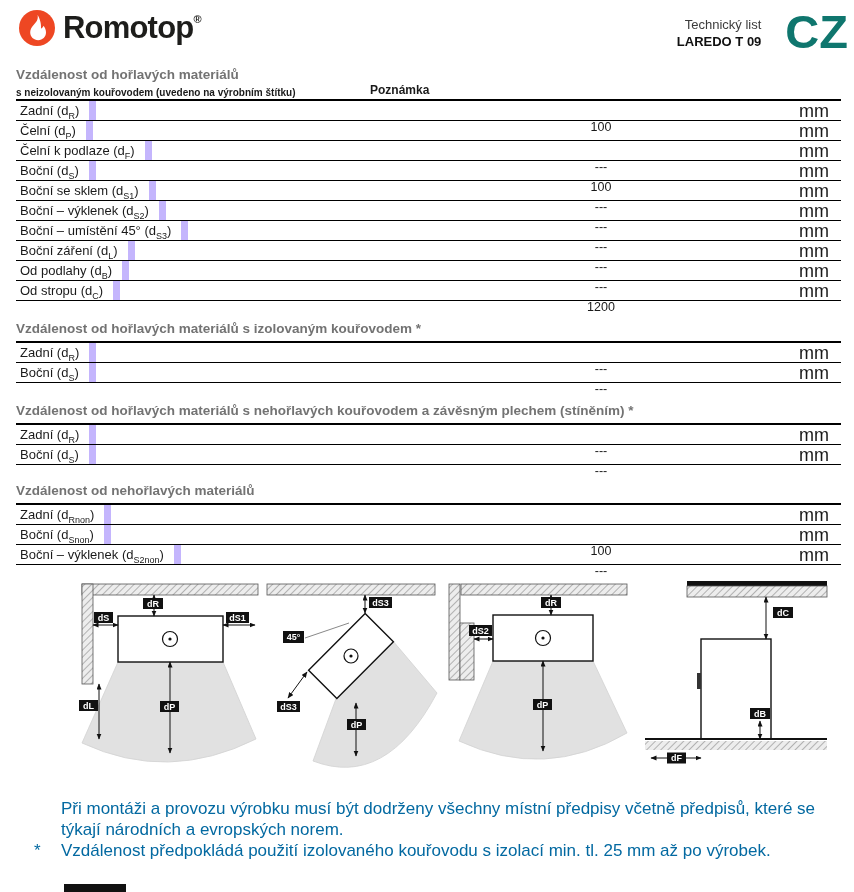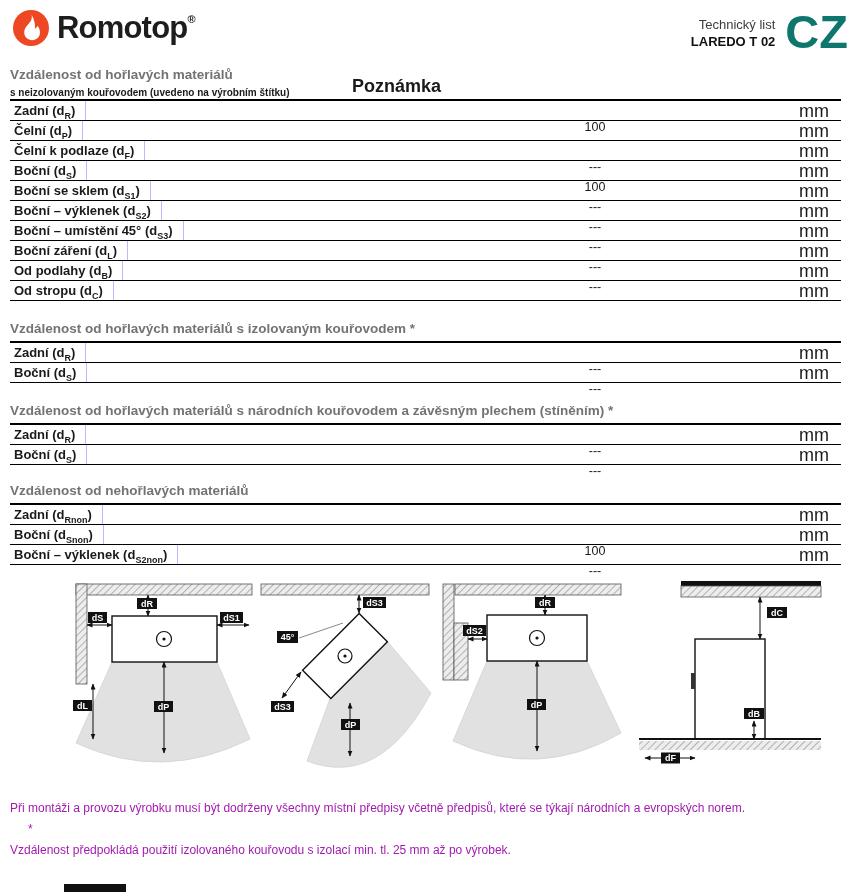--- a/index.html
+++ b/index.html
@@ -1,61 +1,61 @@
 <!DOCTYPE html>
 <html><head>
 <meta charset="utf-8">
 <style>
   * { margin:0; padding:0; box-sizing:border-box; }
   html,body { background:#fff; }
   body { font-family:"Liberation Sans", sans-serif; color:#1a1a1a; }
-  .page { width:854px; height:892px; position:relative; background:#fff; overflow:hidden; }
+  .page { width:854px; height:892px; position:relative; background:#fff; overflow:hidden;padding-left:6px; }
 
   
   .header { display:flex; justify-content:space-between; align-items:flex-start; padding:9px 6px 0 12px; height:58px; }
   .logo { display:flex; align-items:center; gap:7px; }
   .logo svg { display:block; }
   .brand { font-size:31px; font-weight:800; color:#1d1d1b; letter-spacing:-0.8px; }
   .brand sup { font-size:11px; font-weight:700; vertical-align:15px; letter-spacing:0; }
-  .hright { display:flex; align-items:flex-start; gap:10px; }
+  .hright { display:flex; align-items:flex-start; gap:24px; }
   .hmeta { text-align:right; margin-top:7px; line-height:17px; }
   .doc-type { font-size:13px; color:#3c3c3c; }
   .model { font-size:13px; font-weight:bold; color:#111; }
   .cz { font-size:47px; font-weight:700; color:#0f766e; line-height:46px; }
 
   .inner { margin:0 13px 0 10px; }
 
   
   .sec-title { font-size:13.5px; font-weight:bold; margin-top:9px; color:#737373; }
   .mt20 { margin-top:20px; }
   .mt18 { margin-top:18px; }
   .subrow { position:relative; height:17px; }
   .subtitle { font-size:10px; font-weight:bold; }
-  .note-h { position:absolute; left:342px; bottom:2px; font-size:18px; font-weight:bold; }
+  .note-h { position:absolute; left:354px; bottom:2px; font-size:12px; font-weight:bold; }
   .dtable { border-top:2px solid #000; }
   .dtable.tgap { margin-top:5px; }
   .trow { position:relative; height:20px; border-bottom:1px solid #000; white-space:nowrap; }
-  .tlabel { display:inline-block; height:100%; border-right:1px solid #c4b5fd; padding:0 10px 0 4px; font-size:13px; line-height:20px;font-weight:bold; }
+  .tlabel { display:inline-block; height:100%; border-right:7px solid #c4b5fd; padding:0 10px 0 4px; font-size:13px; line-height:20px; }
   .tlabel sub { font-size:9px; line-height:0; }
   .tvalue { position:absolute; left:440px; top:16px; width:290px; text-align:center; font-size:12.5px; line-height:20px; }
   .tunit { position:absolute; right:12px; top:0; font-size:18px; line-height:20px; }
 
   
   .diagrams { display:flex; gap:0; margin:16px 0 0 50px; align-items:flex-start; }
   svg text.dl { fill:#fff; font-size:9px; font-weight:bold; text-anchor:middle; font-family:"Liberation Sans", sans-serif; }
   svg .arr { stroke:#111; stroke-width:1; }
   svg .thin { stroke:#555; stroke-width:0.7; }
   svg .wall { stroke:#555; stroke-width:0.8; }
   svg .stove { fill:#fff; stroke:#111; stroke-width:1.4; }
   svg .fan { fill:#dadada; opacity:0.8; stroke:#c7c7c7; stroke-width:0.8; }
   svg .lblbox { fill:#111; }
 
   
   .notes { margin-top:12px; }
-  .note-row { display:flex; font-size:12px; line-height:21px; color:#a21caf;flex-direction:column; }
+  .note-row { display:flex; font-size:17px; line-height:21px; color:#0369a1; }
   .note-mark { margin-left:18px; width:27px; flex:none; }
   .note-text { flex:1; }
 
   .edge-bar { position:absolute; left:64px; top:884px; width:62px; height:8px; background:#111; }
 </style>
 </head>
 <body>
 
 <div class="page">
 
@@ -63,21 +63,21 @@
     <div class="logo">
       <svg width="38" height="38" viewBox="0 0 38 38">
         <circle cx="19" cy="19" r="18" fill="#ee4723"></circle>
         <path d="M19.6 6c.9 4.8-1.5 7.1-3.8 9.7-2.1 2.4-3.6 4.7-3.6 7.6 0 4.5 3.5 7.9 8 7.9 4.4 0 7.8-3.4 7.8-7.9 0-2.6-1.1-4.6-2.4-6.5-.6 1.3-1.4 2.2-2.6 2.9.5-5-1.3-10.4-3.4-13.7z" fill="#fff"></path>
       </svg>
       <div class="brand"><span>Romotop</span><sup>®</sup></div>
     </div>
     <div class="hright">
       <div class="hmeta">
         <div class="doc-type">Technický list</div>
-        <div class="model">LAREDO T 02</div>
+        <div class="model">LAREDO T 09</div>
       </div>
       <div class="cz">CZ</div>
     </div>
   </div>
 
   <div class="inner">
 
     <div>
       <div class="sec-title">Vzdálenost od hořlavých materiálů</div>
       <div class="subrow">
@@ -87,34 +87,34 @@
       <div class="dtable">
         <div class="trow"><span class="tlabel"><span>Zadní (d</span><sub>R</sub><span>)</span></span><span class="tvalue">100</span><span class="tunit">mm</span></div>
         <div class="trow"><span class="tlabel"><span>Čelní (d</span><sub>P</sub><span>)</span></span><span class="tunit">mm</span></div>
         <div class="trow"><span class="tlabel"><span>Čelní k podlaze (d</span><sub>F</sub><span>)</span></span><span class="tvalue">---</span><span class="tunit">mm</span></div>
         <div class="trow"><span class="tlabel"><span>Boční (d</span><sub>S</sub><span>)</span></span><span class="tvalue">100</span><span class="tunit">mm</span></div>
         <div class="trow"><span class="tlabel"><span>Boční se sklem (d</span><sub>S1</sub><span>)</span></span><span class="tvalue">---</span><span class="tunit">mm</span></div>
         <div class="trow"><span class="tlabel"><span>Boční – výklenek (d</span><sub>S2</sub><span>)</span></span><span class="tvalue">---</span><span class="tunit">mm</span></div>
         <div class="trow"><span class="tlabel"><span>Boční – umístění 45° (d</span><sub>S3</sub><span>)</span></span><span class="tvalue">---</span><span class="tunit">mm</span></div>
         <div class="trow"><span class="tlabel"><span>Boční záření (d</span><sub>L</sub><span>)</span></span><span class="tvalue">---</span><span class="tunit">mm</span></div>
         <div class="trow"><span class="tlabel"><span>Od podlahy (d</span><sub>B</sub><span>)</span></span><span class="tvalue">---</span><span class="tunit">mm</span></div>
-        <div class="trow"><span class="tlabel"><span>Od stropu (d</span><sub>C</sub><span>)</span></span><span class="tunit">mm</span></div>
+        <div class="trow"><span class="tlabel"><span>Od stropu (d</span><sub>C</sub><span>)</span></span><span class="tvalue">1200</span><span class="tunit">mm</span></div>
       </div>
     </div>
 
     <div>
       <div class="sec-title mt20">Vzdálenost od hořlavých materiálů s izolovaným kouřovodem *</div>
       <div class="dtable tgap">
         <div class="trow"><span class="tlabel"><span>Zadní (d</span><sub>R</sub><span>)</span></span><span class="tvalue">---</span><span class="tunit">mm</span></div>
         <div class="trow"><span class="tlabel"><span>Boční (d</span><sub>S</sub><span>)</span></span><span class="tvalue">---</span><span class="tunit">mm</span></div>
       </div>
     </div>
 
     <div>
-      <div class="sec-title mt20">Vzdálenost od hořlavých materiálů s národních kouřovodem a závěsným plechem (stíněním) *</div>
+      <div class="sec-title mt20">Vzdálenost od hořlavých materiálů s nehořlavých kouřovodem a závěsným plechem (stíněním) *</div>
       <div class="dtable tgap">
         <div class="trow"><span class="tlabel"><span>Zadní (d</span><sub>R</sub><span>)</span></span><span class="tvalue">---</span><span class="tunit">mm</span></div>
         <div class="trow"><span class="tlabel"><span>Boční (d</span><sub>S</sub><span>)</span></span><span class="tvalue">---</span><span class="tunit">mm</span></div>
       </div>
     </div>
 
     <div>
       <div class="sec-title mt18">Vzdálenost od nehořlavých materiálů</div>
       <div class="dtable tgap">
         <div class="trow"><span class="tlabel"><span>Zadní (d</span><sub>Rnon</sub><span>)</span></span><span class="tunit">mm</span></div>

